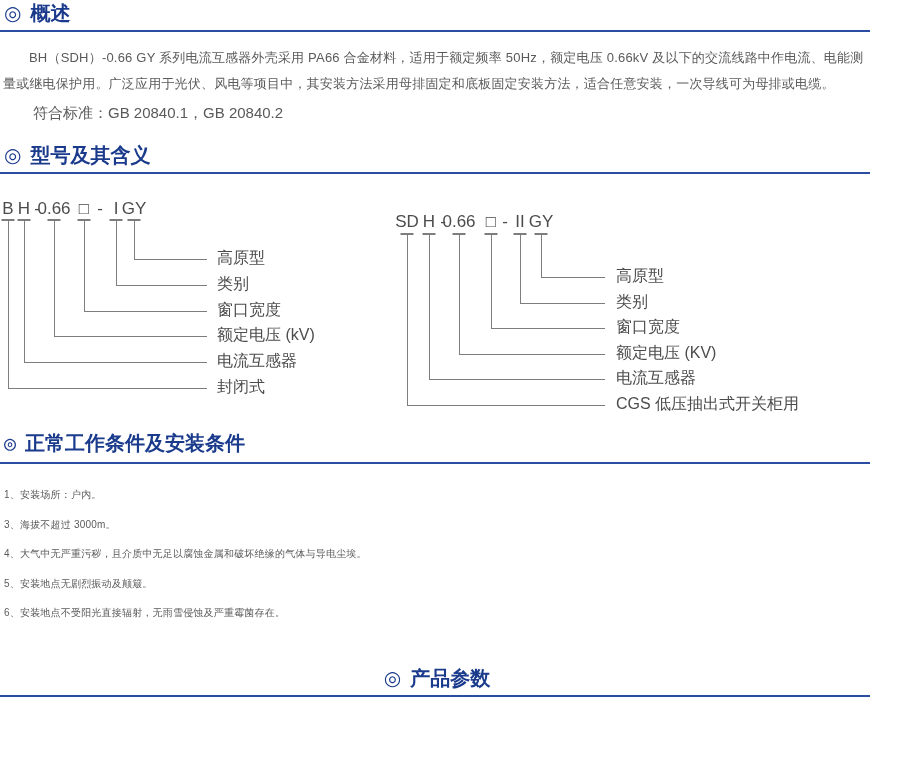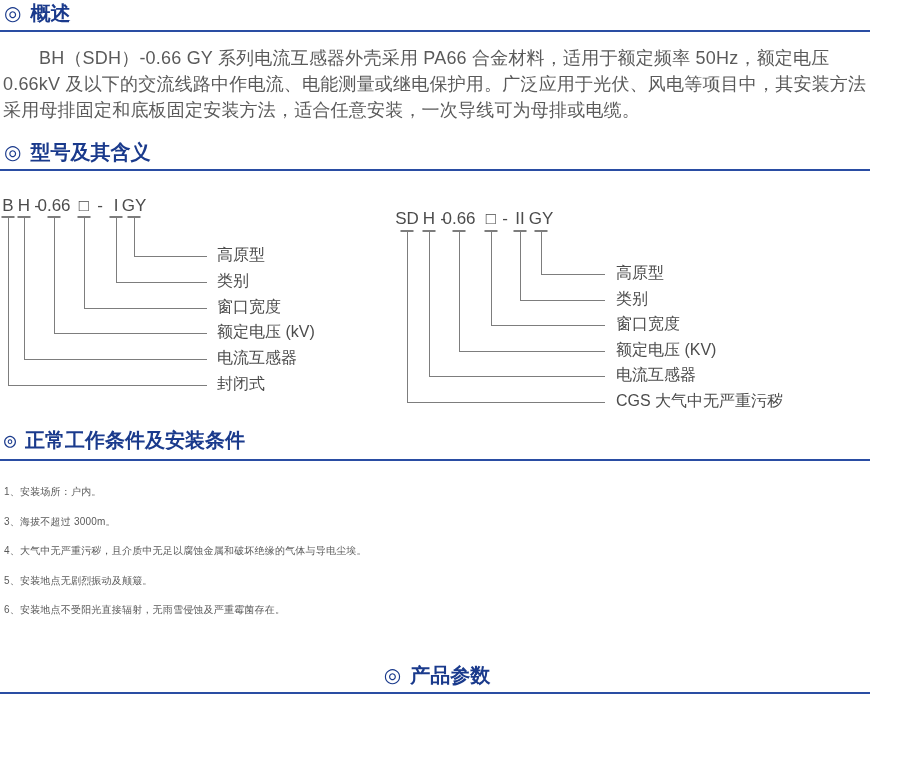--- a/index.html
+++ b/index.html
@@ -12,21 +12,21 @@
     font-family:"Liberation Sans","DejaVu Sans",sans-serif;
   }
   .page{position:relative;width:870px;height:759px;}
   .sec{
     font-size:20px;font-weight:bold;color:var(--hdr);
     line-height:24px;padding:1px 0 5px 4px;
     border-bottom:2px solid var(--rule);
   }
   .sec .bullet{margin-right:9px;font-weight:normal;}
   .para{
-    margin:13px 3px 0 3px;font-size:18px;line-height:26px;color:var(--body);
+    margin:13px 3px 0 3px;font-size:13px;line-height:26px;color:var(--body);
     text-indent:2em;letter-spacing:0.2px;
   }
   .standards{margin:3px 3px 0 3px;font-size:15px;line-height:26px;color:var(--body);text-indent:2em;}
   .sec.model{margin-top:16px;}
   #diagram-canvas{position:relative;width:900px;height:250px;}
   .tok{
     position:absolute;transform:translateX(-50%);
     font-size:17px;line-height:18px;color:var(--dtext);white-space:nowrap;
   }
   .tick{
@@ -51,20 +51,21 @@
 </head>
 <body>
 
 <div class="page">
 
   <div class="sec">
     <span class="bullet">◎</span><span>概述</span>
   </div>
 
   <p class="para">BH（SDH）-0.66 GY 系列电流互感器外壳采用 PA66 合金材料，适用于额定频率 50Hz，额定电压 0.66kV 及以下的交流线路中作电流、电能测量或继电保护用。广泛应用于光伏、风电等项目中，其安装方法采用母排固定和底板固定安装方法，适合任意安装，一次导线可为母排或电缆。</p>
+  <p class="standards">符合标准：GB 20840.1，GB 20840.2</p>
 
   <div class="sec model">
     <span class="bullet">◎</span><span>型号及其含义</span>
   </div>
 
   <div id="diagram-canvas">
       <span class="tok" style="left: 8px; top: 26px;">B</span>
       <span class="tok" style="left: 24px; top: 26px;">H</span>
       <span class="tok" style="left: 37px; top: 26px;">-</span>
       <span class="tok" style="left: 54px; top: 26px;">0.66</span>
@@ -108,21 +109,21 @@
       <div class="lead" style="left: 491px; top: 61px; width: 114px; height: 94.2px;"></div>
       <div class="dlabel" style="left: 616px; top: 142.2px;">窗口宽度</div>
       <div class="tick" style="left: 459px; top: 59px;"></div>
       <div class="lead" style="left: 459px; top: 61px; width: 146px; height: 119.8px;"></div>
       <div class="dlabel" style="left: 616px; top: 167.8px;">额定电压 (KV)</div>
       <div class="tick" style="left: 429px; top: 59px;"></div>
       <div class="lead" style="left: 429px; top: 61px; width: 176px; height: 145.4px;"></div>
       <div class="dlabel" style="left: 616px; top: 193.4px;">电流互感器</div>
       <div class="tick" style="left: 407px; top: 59px;"></div>
       <div class="lead" style="left: 407px; top: 61px; width: 198px; height: 171px;"></div>
-      <div class="dlabel" style="left: 616px; top: 219px;">CGS 大气中无严重污秽</div>
+      <div class="dlabel" style="left: 616px; top: 219px;">CGS 低压抽出式开关柜用</div>
     </div>
 
   <div class="sec cond">
     <span class="bullet">◎</span><span>正常工作条件及安装条件</span>
   </div>
 
   <ul id="conditions-list">
       <li>1、安装场所：户内。</li>
       <li>3、海拔不超过 3000m。</li>
       <li>4、大气中无严重污秽，且介质中无足以腐蚀金属和破坏绝缘的气体与导电尘埃。</li>

